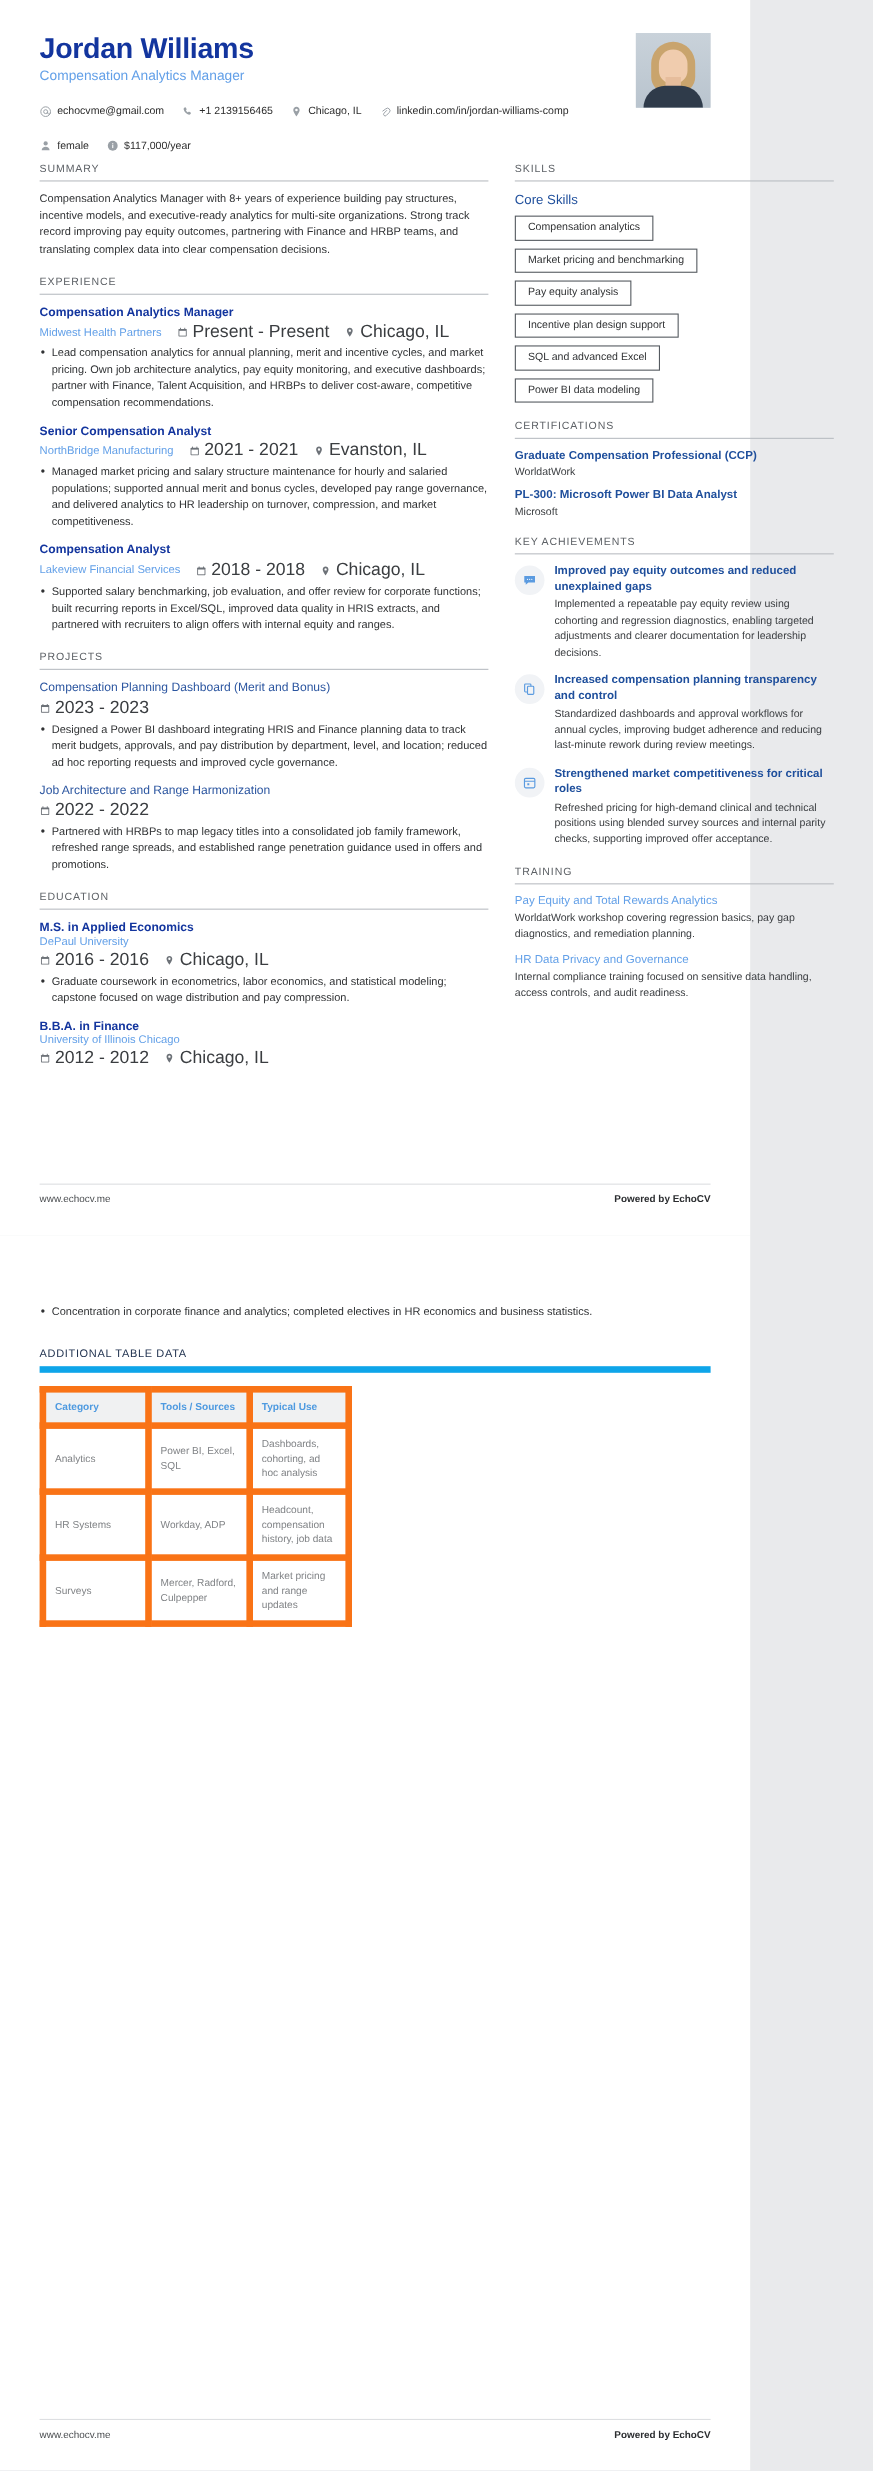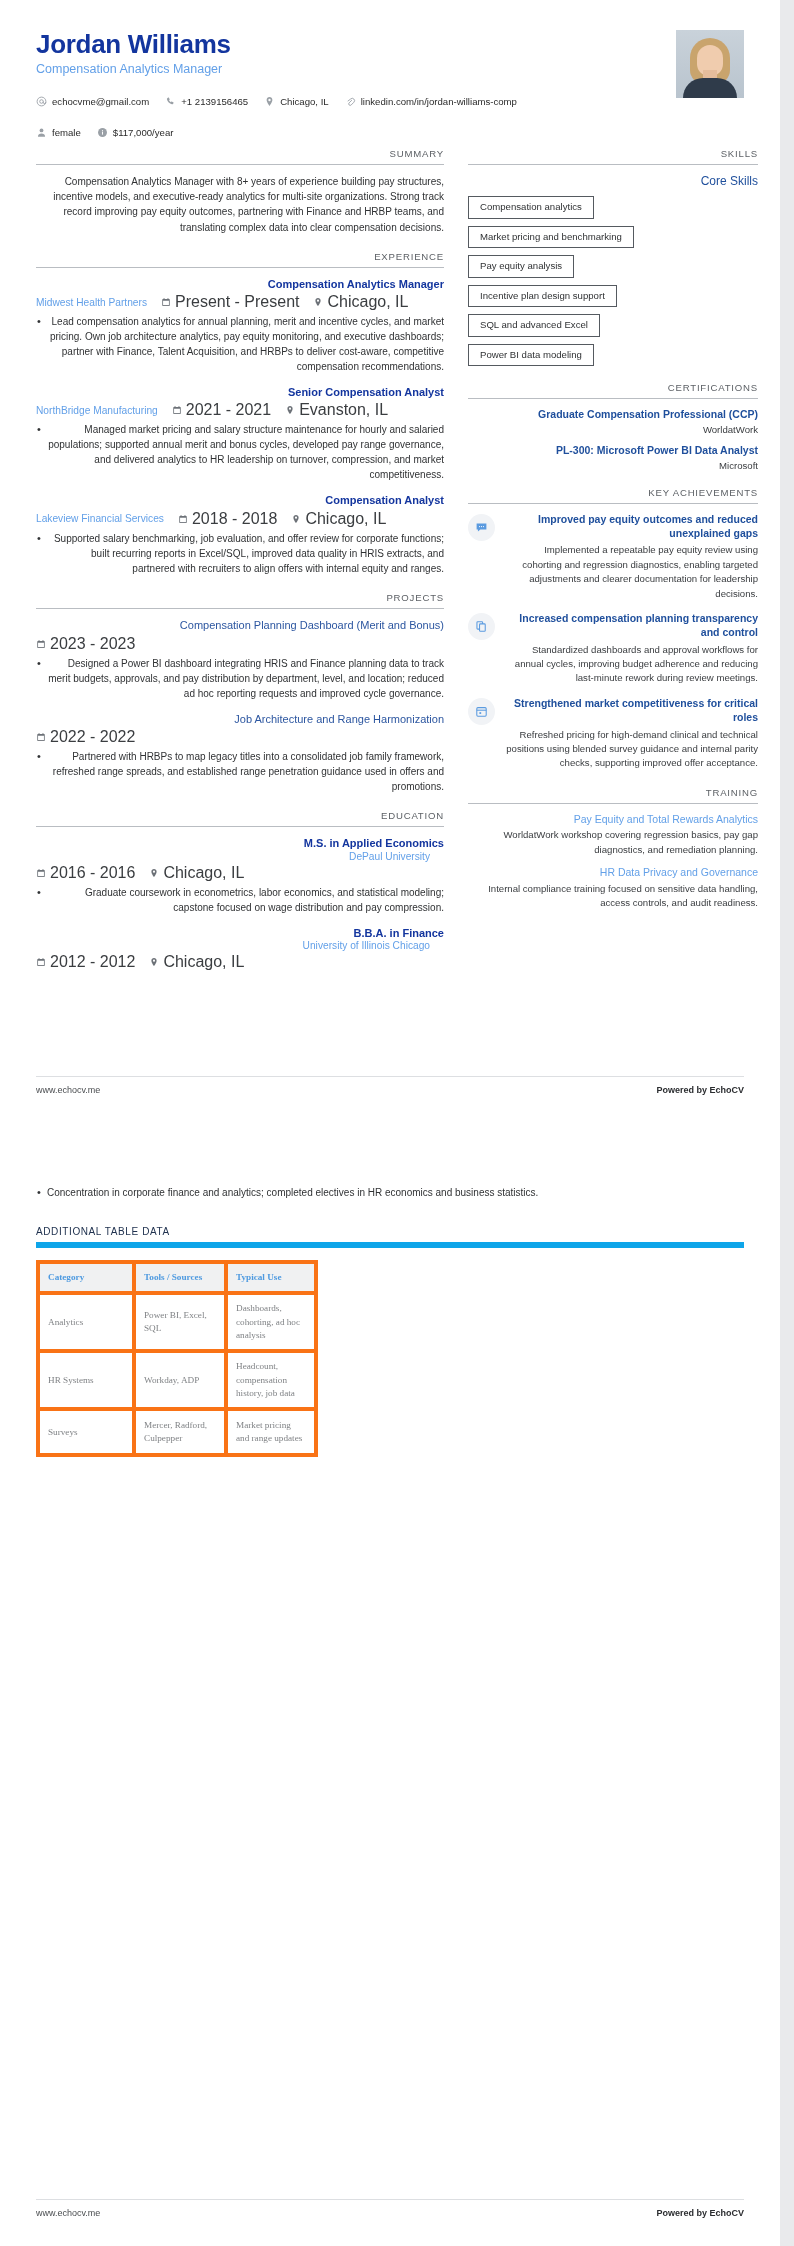--- a/index.html
+++ b/index.html
@@ -2,21 +2,21 @@
 <html><head>
 <meta charset="utf-8">
 <style>
   * { box-sizing: border-box; margin: 0; padding: 0; }
   html, body {
     width: 794px;
     background: #e9eaec;
     font-family: "Liberation Sans", sans-serif;
   }
   .page {
-    width: 780px;
+    width: 682px;
     min-height: 1123px;
     background: #ffffff;
     position: relative;
     padding: 0;
   }
   .page.p1 { height: 1123px; }
   .page.p2 { height: 1123px; }
 
   
   .header {
@@ -92,21 +92,21 @@
 
   .sec-title {
     font-size: 9.6px;
     letter-spacing: 0.8px;
     color: #5d6166;
     text-transform: uppercase;
     padding-bottom: 5px;
     border-bottom: 1.5px solid #b9bdc2;
     margin-bottom: 9px;
   }
-  .sec { margin-bottom: 16px; text-align: right; }
+  .sec { margin-bottom: 16px; }
 
   .body-text {
     font-size: 10px;
     line-height: 1.52;
     color: #303234;
   }
 
   .entry { margin-bottom: 11px; }
   .entry-title {
     font-size: 11px;
@@ -259,27 +259,26 @@
     padding-bottom: 5px;
     border-bottom: 6px solid #0ea5e9;
     margin: 26px 0 12px 0;
   }
   table.data {
     border-collapse: collapse;
     width: 278px;
     table-layout: fixed;
   }
   table.data th, table.data td {
-    border: 4px solid #f97316;
+    border: 6px solid #f97316;
     padding: 7px 8px;
     text-align: left;
     vertical-align: middle;
     font-size: 9.2px;
     line-height: 1.45;
-    font-family: Liberation Serif, serif;
   }
   table.data th {
     background: #f0f1f2;
     color: #4e9ae0;
     font-weight: bold;
     font-size: 9.2px;
   }
   table.data td { color: #808386; height: 46px; }
   table.data col.c1 { width: 96px; }
   table.data col.c2 { width: 92px; }
@@ -631,21 +630,21 @@
         <div class="ach">
           <div class="ach-ic">
             <svg viewBox="0 0 16 16" width="13" height="13" fill="none" stroke="currentColor" stroke-width="1.3">
                 <rect x="2.2" y="3.2" width="11.6" height="10.6" rx="1.4"></rect>
                 <path d="M2.2 6.4h11.6"></path>
                 <path d="M5.4 8.8h2.2v2.2H5.4z" fill="currentColor" stroke="none"></path>
               </svg>
           </div>
           <div class="ach-body">
             <div class="ach-title">Strengthened market competitiveness for critical roles</div>
-            <div class="ach-desc">Refreshed pricing for high-demand clinical and technical positions using blended survey guidance and internal parity checks, supporting improved offer acceptance.</div>
+            <div class="ach-desc">Refreshed pricing for high-demand clinical and technical positions using blended survey sources and internal parity checks, supporting improved offer acceptance.</div>
           </div>
         </div>
       </div>
 
       <div class="sec">
         <div class="sec-title">TRAINING</div>
         <div class="tr">
           <div class="tr-name">Pay Equity and Total Rewards Analytics</div>
           <div class="tr-desc">WorldatWork workshop covering regression basics, pay gap diagnostics, and remediation planning.</div>
         </div>

